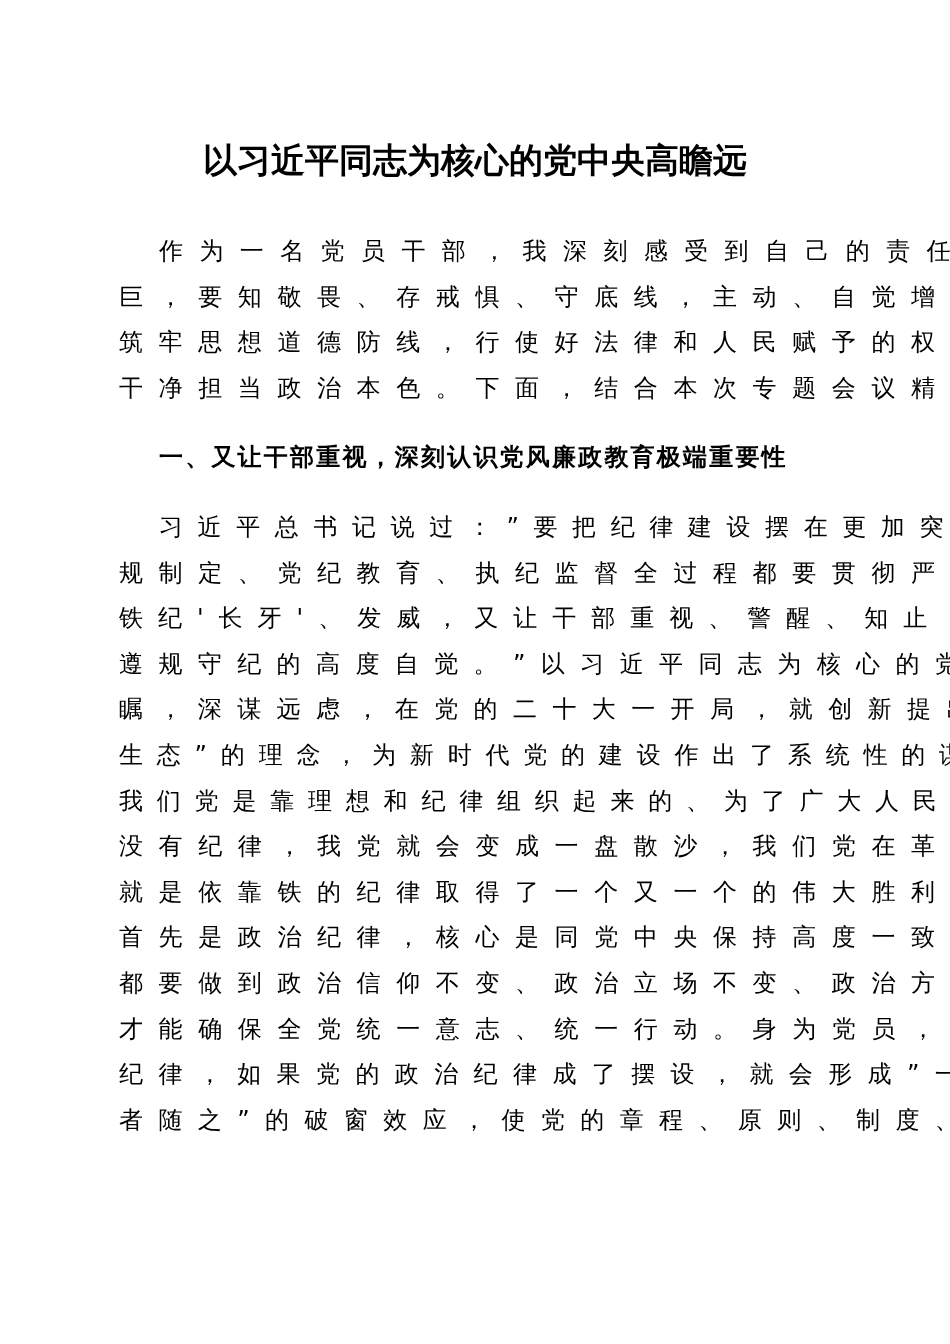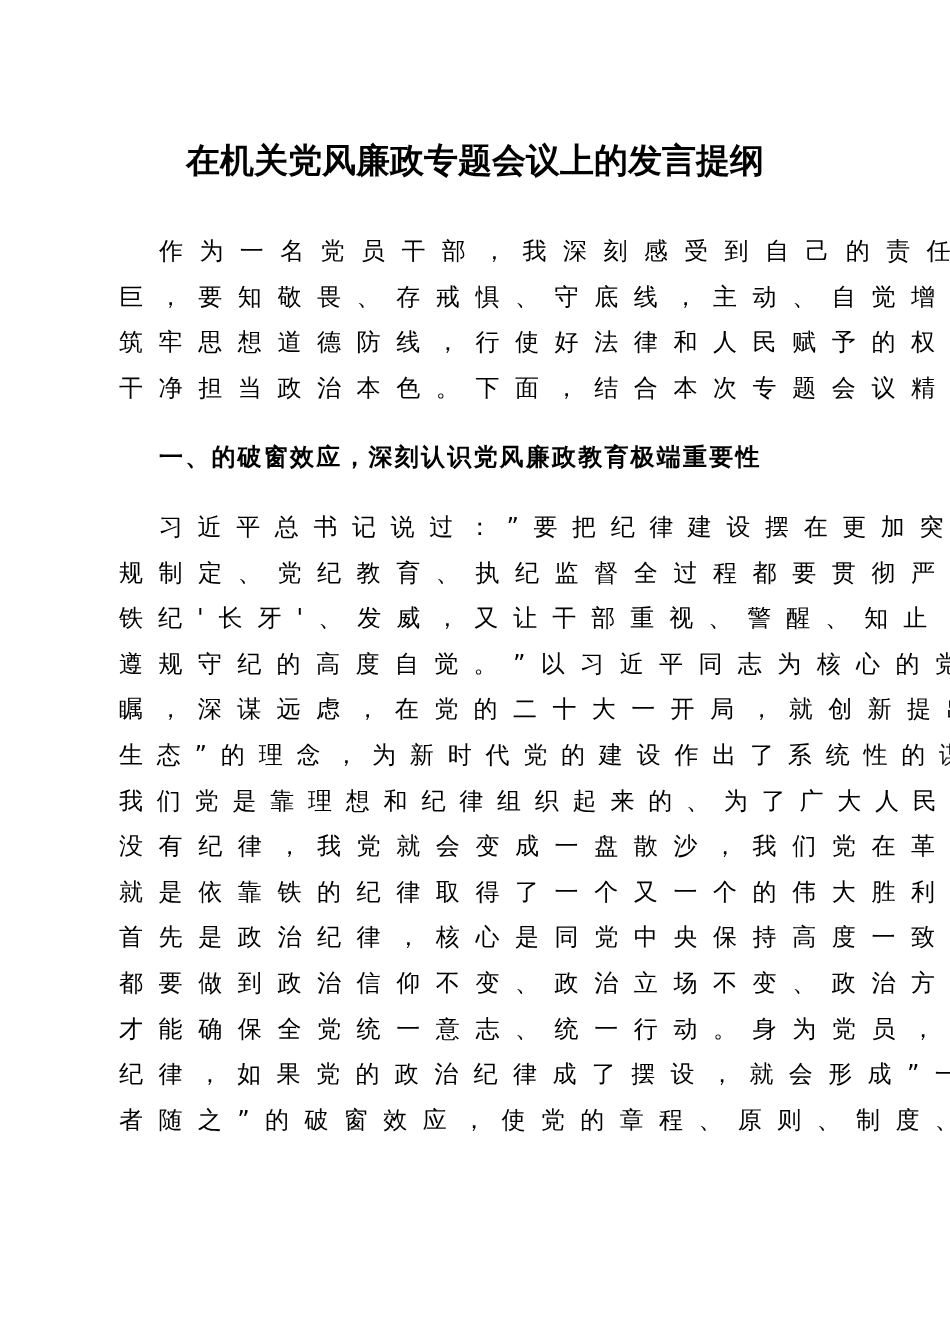--- a/index.html
+++ b/index.html
@@ -20,29 +20,29 @@
     font-family: "DejaVu Sans", "Liberation Sans", sans-serif; font-weight: bold;
     font-size: 24px; height: 45.6px; line-height: 45.6px; white-space: nowrap;
     letter-spacing: 2.2px; padding-left: 40px;
   }
   .indent { padding-left: 40px; }
 </style>
 </head>
 <body>
 
 <div class="page">
-  <h1 class="title">在机关党风廉政专题会议上的发言提纲</h1>
+  <h1 class="title">以习近平同志为核心的党中央高瞻远</h1>
 
   <div class="body">
     <p class="line indent" style="letter-spacing:16.4px">作为一名党员干部，我深刻感受到自己的责任重大、任务艰</p>
     <p class="line" style="letter-spacing:15.6px">巨，要知敬畏、存戒惧、守底线，主动、自觉增强法纪意识，</p>
     <p class="line" style="letter-spacing:15.6px">筑牢思想道德防线，行使好法律和人民赋予的权力，永葆忠诚</p>
     <p class="line" style="letter-spacing:15.6px">干净担当政治本色。下面，结合本次专题会议精神，我谈谈几</p>
 
-    <p class="heading">一、的破窗效应，深刻认识党风廉政教育极端重要性</p>
+    <p class="heading">一、又让干部重视，深刻认识党风廉政教育极端重要性</p>
 
     <p class="line indent" style="letter-spacing:14.6px">习近平总书记说过：”要把纪律建设摆在更加突出位置，党</p>
     <p class="line" style="letter-spacing:15.6px">规制定、党纪教育、执纪监督全过程都要贯彻严的要求，既让</p>
     <p class="line" style="letter-spacing:15.0px">铁纪'长牙'、发威，又让干部重视、警醒、知止，使全党形成</p>
     <p class="line" style="letter-spacing:15.4px">遵规守纪的高度自觉。”以习近平同志为核心的党中央高瞻远</p>
     <p class="line" style="letter-spacing:15.4px">瞩，深谋远虑，在党的二十大一开局，就创新提出”净化政治</p>
     <p class="line" style="letter-spacing:13.8px">生态”的理念，为新时代党的建设作出了系统性的谋划和部署。</p>
     <p class="line" style="letter-spacing:13.8px">我们党是靠理想和纪律组织起来的、为了广大人民利益的政党，</p>
     <p class="line" style="letter-spacing:15.6px">没有纪律，我党就会变成一盘散沙，我们党在革命和建设时期</p>
     <p class="line" style="letter-spacing:15.6px">就是依靠铁的纪律取得了一个又一个的伟大胜利。铁的纪律，</p>

